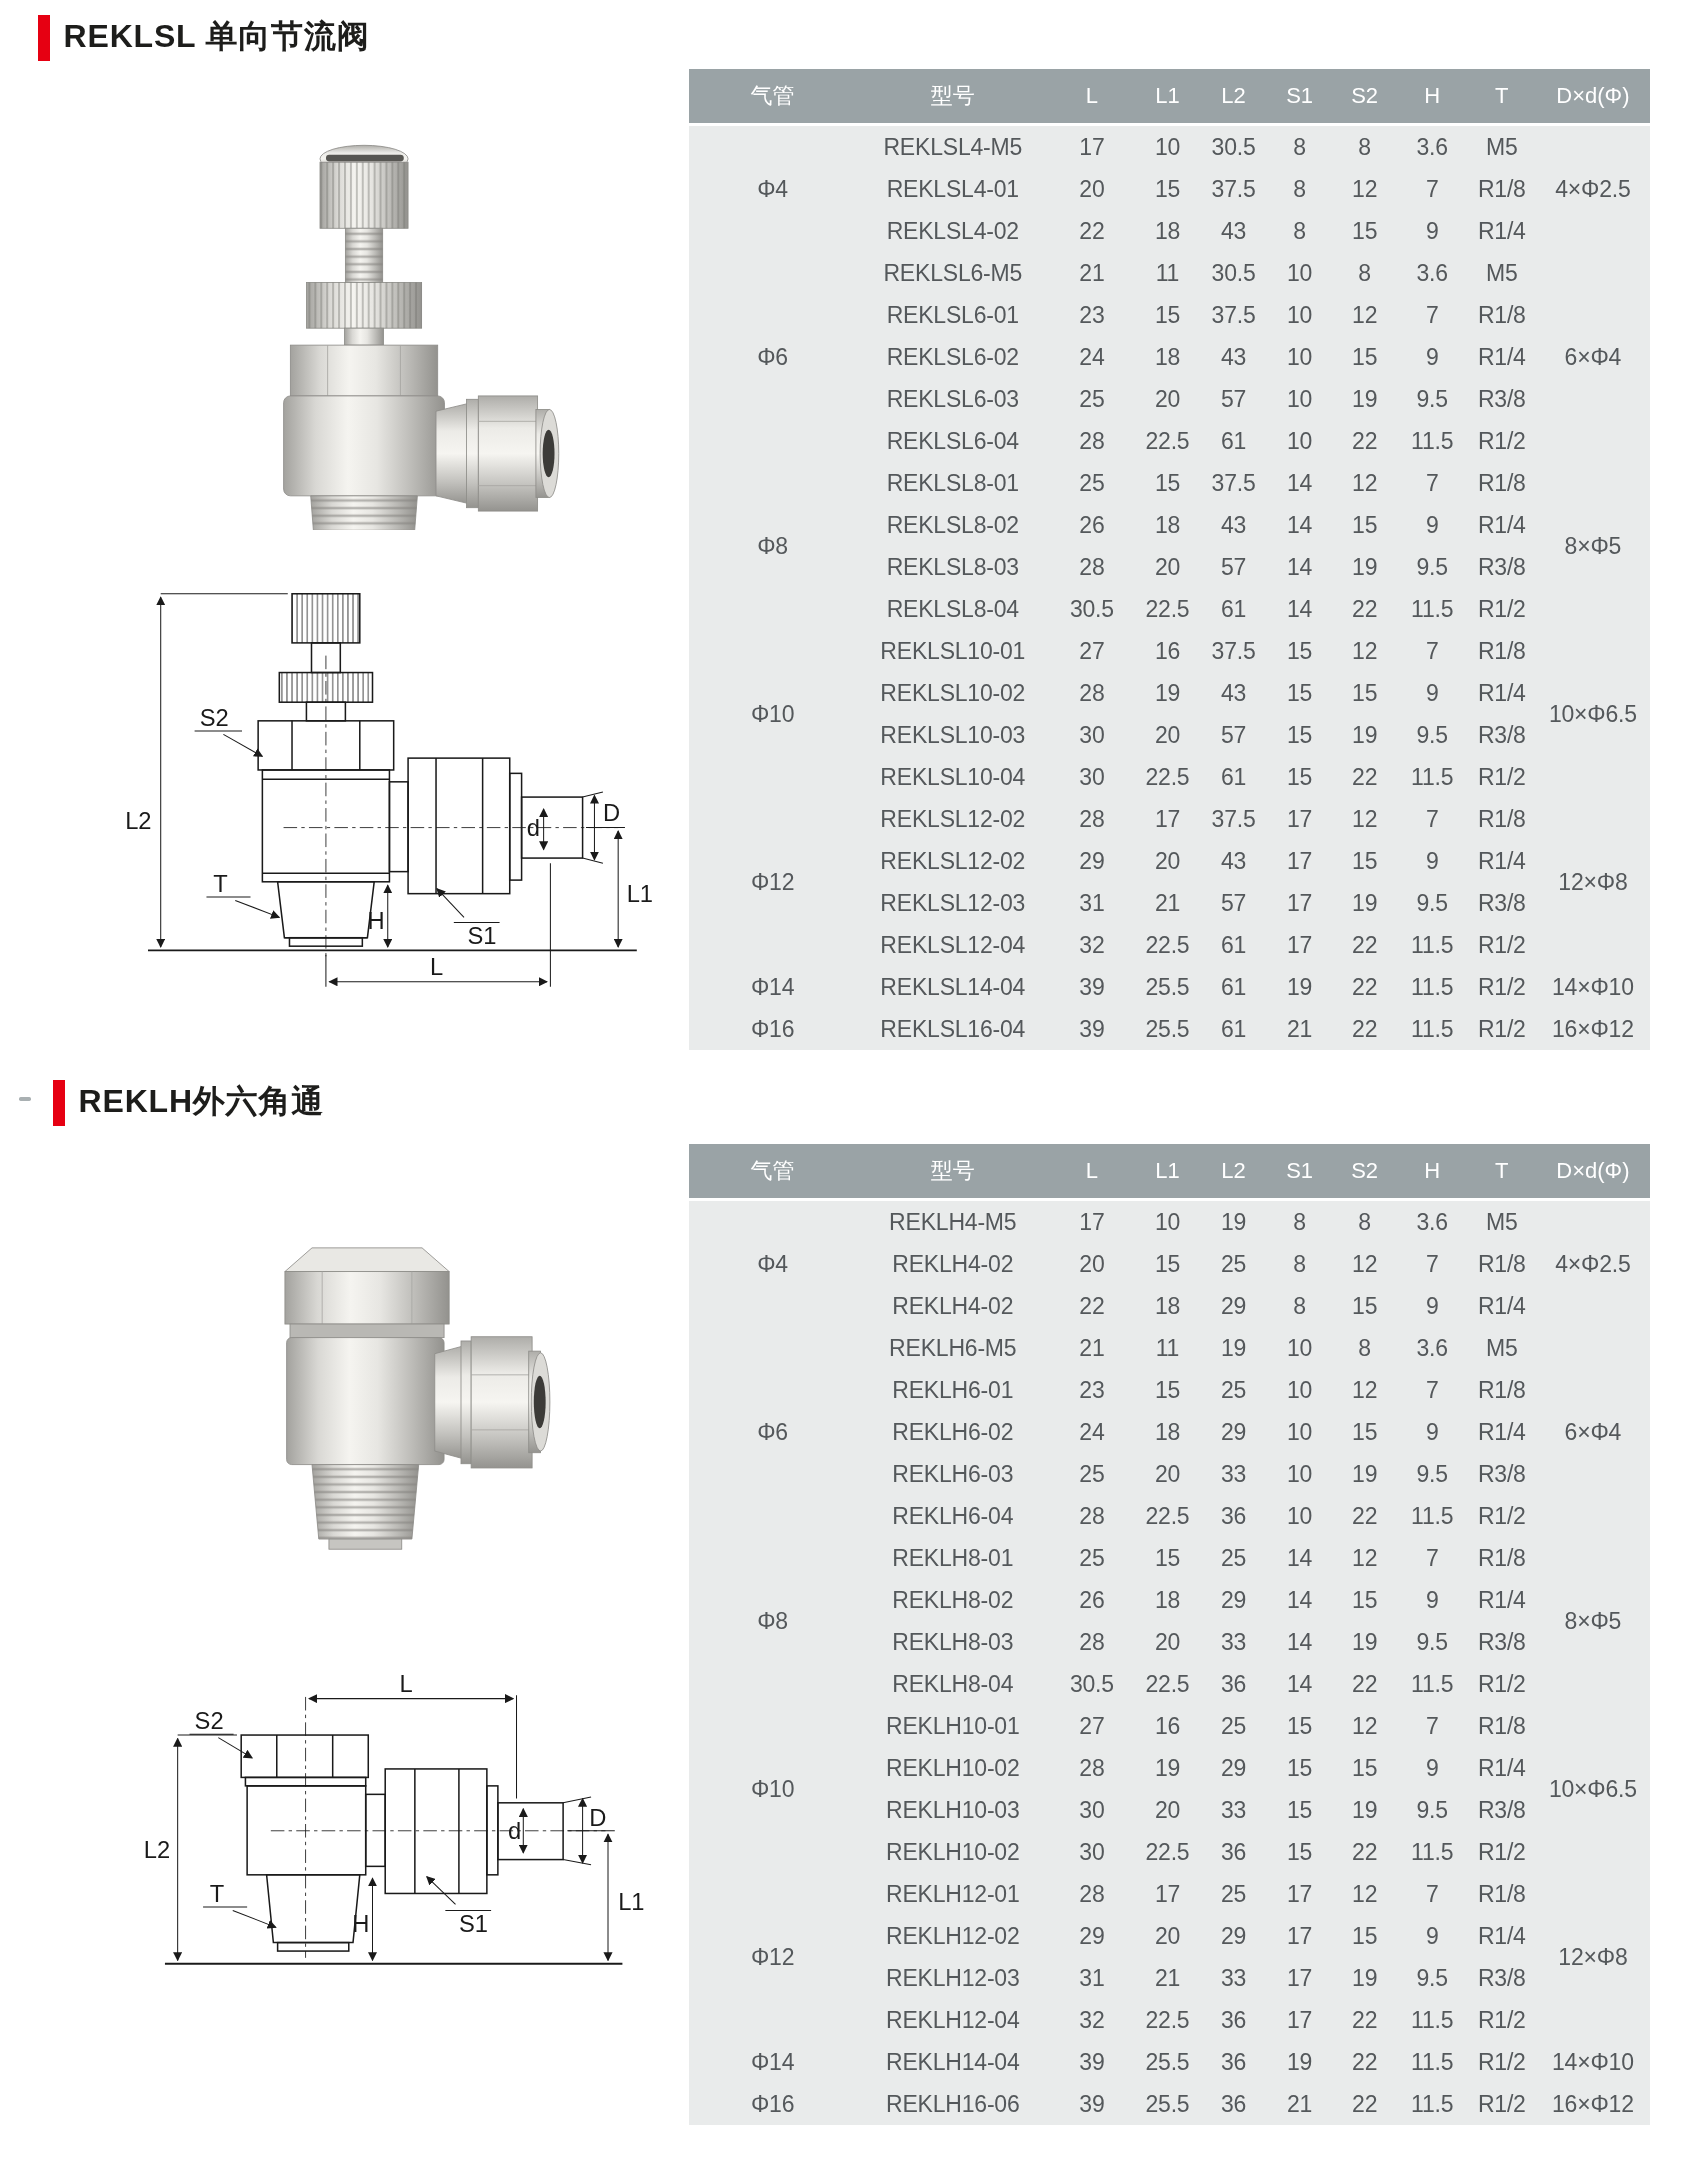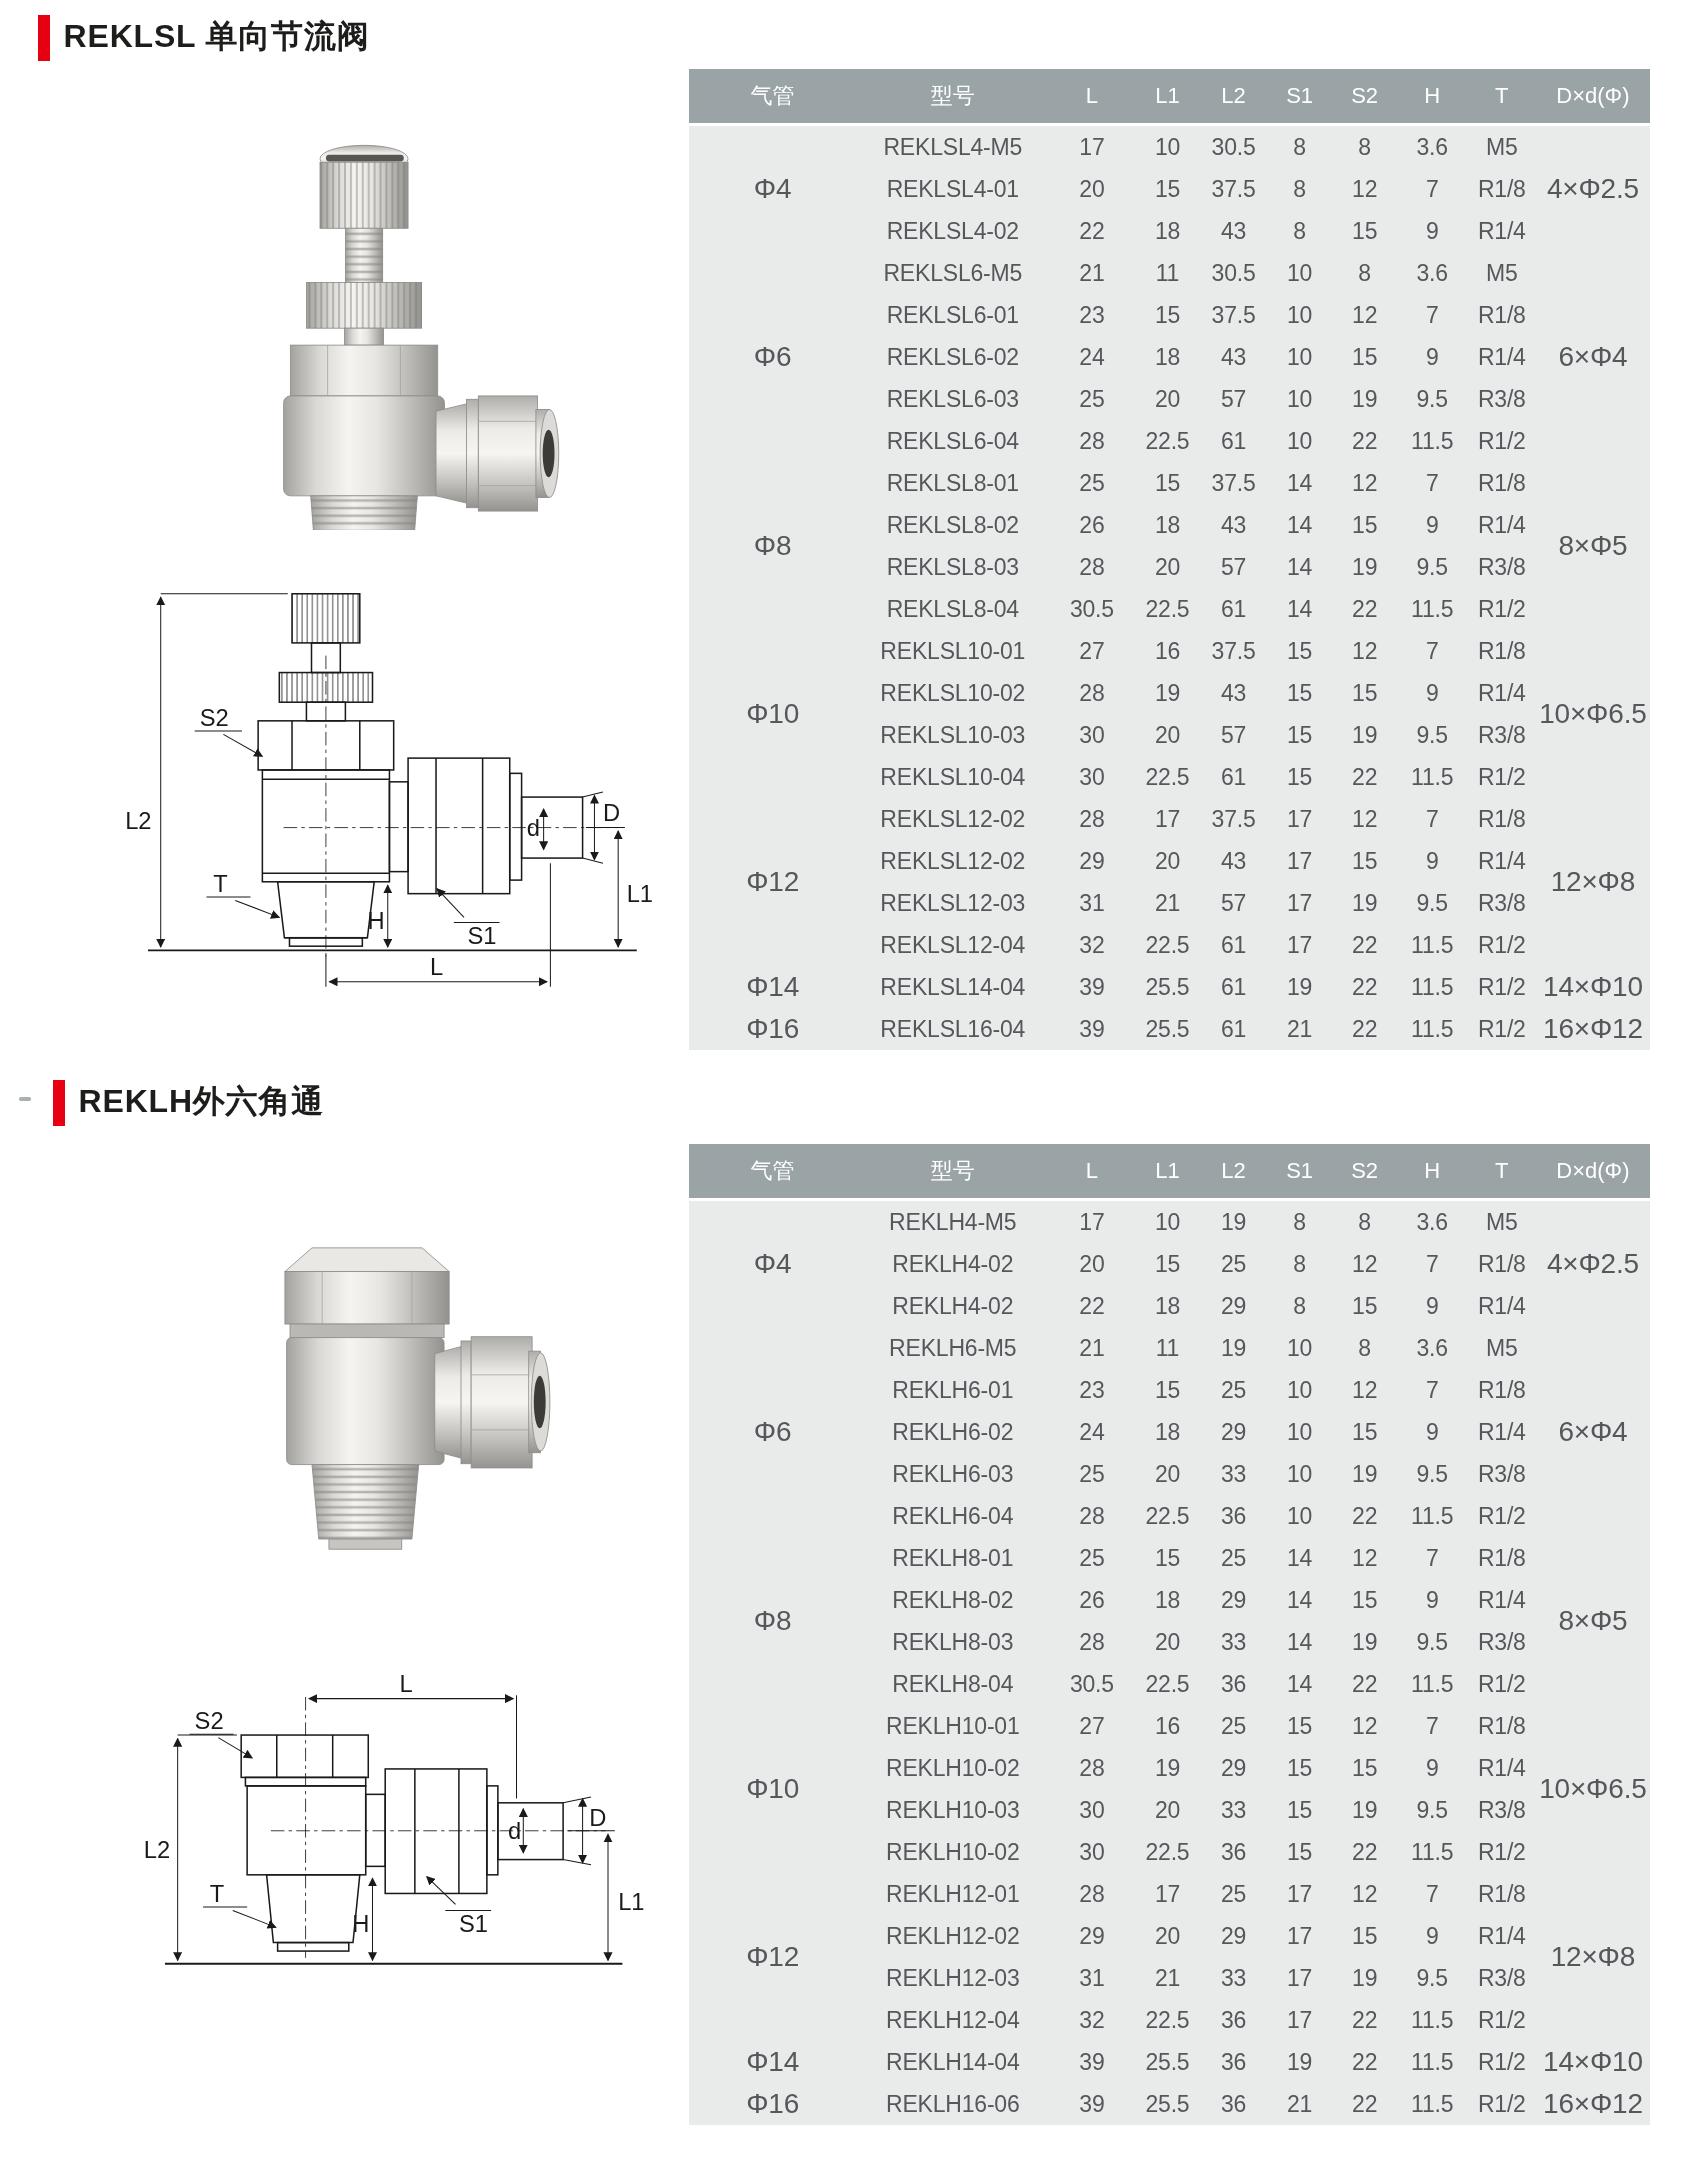--- a/index.html
+++ b/index.html
@@ -16,21 +16,21 @@
 
   
   .table-wrap{position:absolute;left:689px;width:961px;}
   #table-0{top:69px;}
   #table-1{top:1144px;}
   table.spec{border-collapse:collapse;table-layout:fixed;width:961px;}
   table.spec th{background:#9aa3a6;color:#ffffff;font-weight:normal;font-size:22px;
                 height:54px;padding:0;text-align:center;border-bottom:3.4px solid #ffffff;}
   table.spec td{background:#e9ebeb;color:#54585b;font-size:23px;text-align:center;
                 padding:0;height:42px;vertical-align:middle;letter-spacing:-0.2px;}
-  table.spec td.tube, table.spec td.dxd{font-size:28px;}
+  table.spec td.tube, table.spec td.dxd{font-size:23px;}
 
   
   .art{position:absolute;}
   #photo-0{left:182px;top:123px;}
   #drawing-0{left:76px;top:575px;}
   #photo-1{left:185px;top:1214px;}
   #drawing-1{left:76px;top:1663px;}
 
   svg text.dim{font-family:"Liberation Sans", sans-serif;font-size:28px;fill:#1a1a1a;}
 </style>

